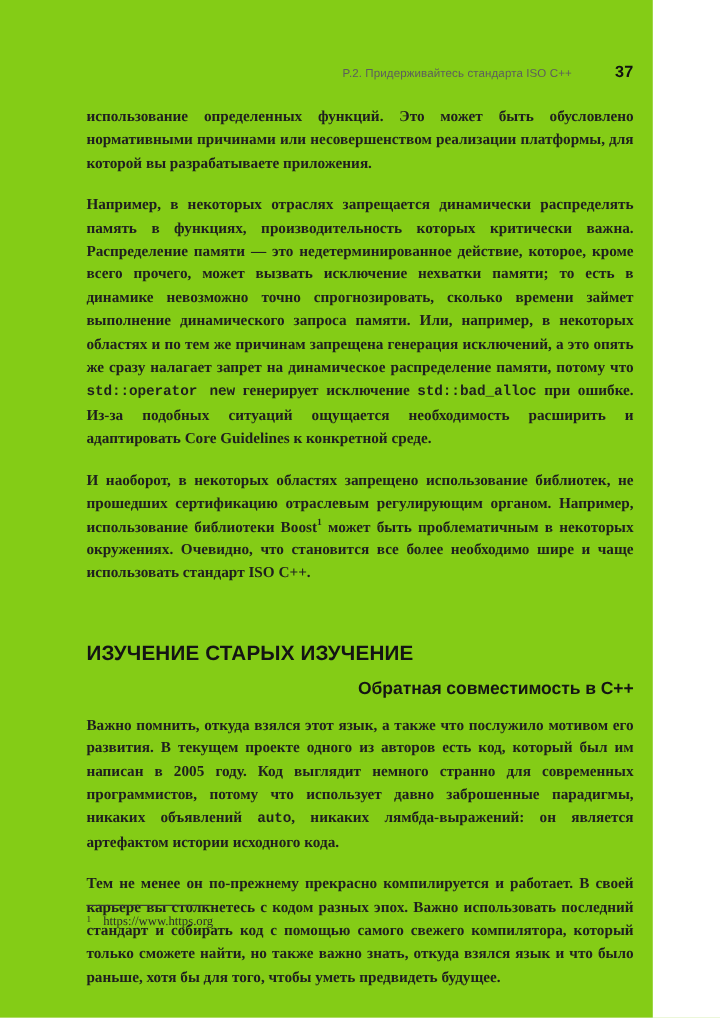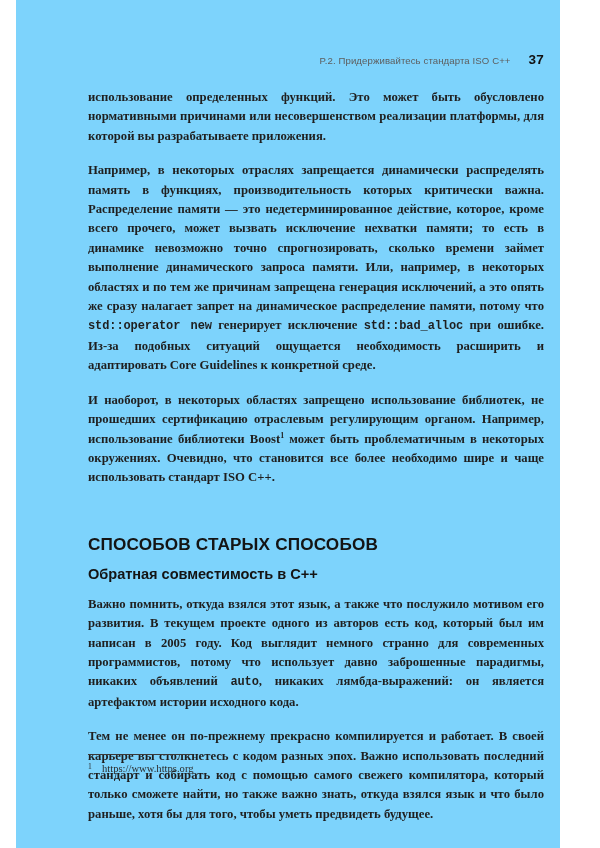--- a/index.html
+++ b/index.html
@@ -13,25 +13,25 @@
     height: 848px;
     position: relative;
     overflow: hidden;
     font-family: "Liberation Serif", "DejaVu Serif", serif;
     color: #1c1c1c;
     -webkit-font-smoothing: antialiased;
   }
 
   .page {
     position: absolute;
-    left: 16px;
+    left: 0;
     top: 0;
     width: 544px;
     height: 848px;
-    background: #7dd3fc;
+    background: #84cc16;
   }
 
   
   .running-head {
     position: absolute;
     left: 72px;
     top: 52px;
     width: 456px;
     display: flex;
     align-items: baseline;
@@ -41,21 +41,21 @@
   .running-head-title {
     font-size: 9.6px;
     letter-spacing: 0.1px;
     color: #5d5d5d;
     white-space: nowrap;
   }
   .running-head-pageno {
     font-size: 13.5px;
     font-weight: 700;
     color: #111111;
-    margin-left: 18px;
+    margin-left: 36px;
     letter-spacing: 0.2px;
   }
 
   
   .content {
     position: absolute;
     left: 72px;
     top: 88px;
     width: 456px;
   }
@@ -97,20 +97,21 @@
     text-transform: none;
   }
   .sub-heading {
     margin: 0;
     padding: 0;
     font-family: "Liberation Sans", "DejaVu Sans", sans-serif;
     font-size: 14.6px;
     font-weight: 700;
     letter-spacing: -0.05px;
     color: #141414;
+    text-align: right;
   }
 
   .spacer-before-heading { height: 31px; }
   .spacer-after-heading  { height: 11px; }
   .spacer-after-subheading { height: 13px; }
 
   
   .footnote {
     position: absolute;
     left: 72px;
@@ -154,21 +155,21 @@
   <div class="content">
 
     <p class="para"><span>использование определенных функций. Это может быть обусловлено нормативными причинами или несовершенством реализации платформы, для которой вы разрабатываете приложения.</span></p>
 
     <p class="para"><span>Например, в некоторых отраслях запрещается динамически распределять память в функциях, производительность которых критически важна. Распределение памяти — это недетерминированное действие, которое, кроме всего прочего, может вызвать исключение нехватки памяти; то есть в динамике невозможно точно спрогнозировать, сколько времени займет выполнение динамического запроса памяти. Или, например, в некоторых областях и по тем же причинам запрещена генерация исключений, а это опять же сразу налагает запрет на динамическое распределение памяти, потому что </span><code class="mono">std::operator new</code><span> генерирует исключение </span><code class="mono">std::bad_alloc</code><span> при ошибке. Из-за подобных ситуаций ощущается необходимость расширить и адаптировать Core Guidelines к конкретной среде.</span></p>
 
     <p class="para"><span>И наоборот, в некоторых областях запрещено использование библиотек, не прошедших сертификацию отраслевым регулирующим органом. Например, использование библиотеки Boost</span><sup class="fn-ref">1</sup><span> может быть проблематичным в некоторых окружениях. Очевидно, что становится все более необходимо шире и чаще использовать стандарт ISO C++.</span></p>
 
     <div class="spacer-before-heading"></div>
 
-    <h2 class="section-heading">СПОСОБОВ СТАРЫХ СПОСОБОВ</h2>
+    <h2 class="section-heading">ИЗУЧЕНИЕ СТАРЫХ ИЗУЧЕНИЕ</h2>
 
     <div class="spacer-after-heading"></div>
 
     <h3 class="sub-heading">Обратная совместимость в C++</h3>
 
     <div class="spacer-after-subheading"></div>
 
     <p class="para"><span>Важно помнить, откуда взялся этот язык, а также что послужило мотивом его развития. В текущем проекте одного из авторов есть код, который был им написан в 2005 году. Код выглядит немного странно для современных программистов, потому что использует давно заброшенные парадигмы, никаких объявлений </span><code class="mono">auto</code><span>, никаких лямбда-выражений: он является артефактом истории исходного кода.</span></p>
 
     <p class="para"><span>Тем не менее он по-прежнему прекрасно компилируется и работает. В своей карьере вы столкнетесь с кодом разных эпох. Важно использовать последний стандарт и собирать код с помощью самого свежего компилятора, который только сможете найти, но также важно знать, откуда взялся язык и что было раньше, хотя бы для того, чтобы уметь предвидеть будущее.</span></p>

